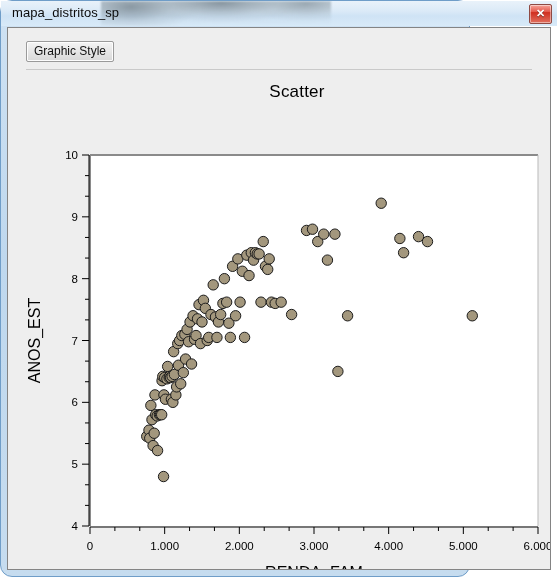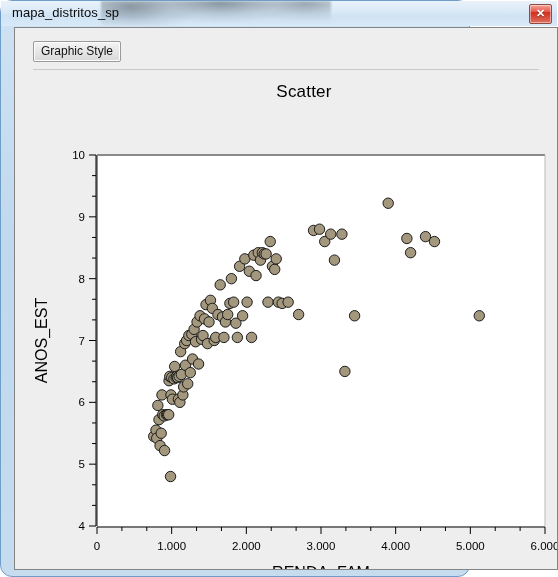--- a/index.html
+++ b/index.html
@@ -86,21 +86,20 @@
 
   
   #client {
     position: absolute;
     left: 6px; top: 26px;
     width: 544px;
     height: 543px;
     box-sizing: border-box;
     background: #eeeeee;
     border: 1px solid #848484;
-    margin-left: 7px;
   }
 
   
   #toolbar {
     position: absolute;
     left: 0; top: 0;
     width: 100%;
     height: 40px;
   }
   #graphic-style-btn {

